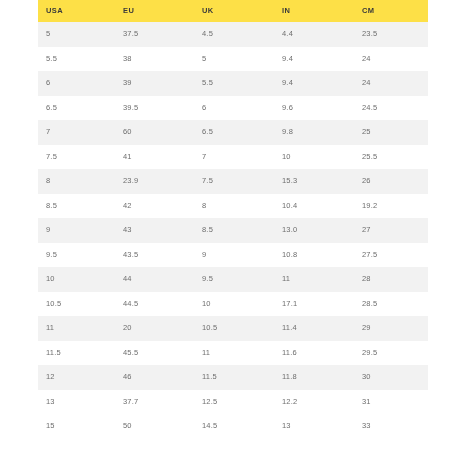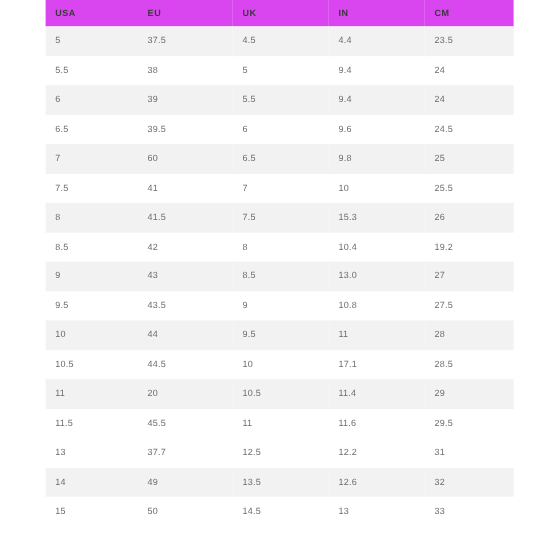--- a/index.html
+++ b/index.html
@@ -49,21 +49,21 @@
 
   table.size-table th {
     text-align: left;
     font-size: 7.5px;
     font-weight: bold;
     color: #3a3a3a;
     letter-spacing: 0.45px;
     padding: 0 0 0 8px;
     height: 22px;
     line-height: 22px;
-    background: #d946ef;
+    background: #fde047;
     vertical-align: middle;
     white-space: nowrap;
   }
 
   table.size-table td {
     text-align: left;
     font-size: 7.5px;
     font-weight: normal;
     color: #6d6d6d;
     letter-spacing: 0.2px;
@@ -141,21 +141,21 @@
           </tr>
           <tr class="row-even">
             <td>7.5</td>
             <td>41</td>
             <td>7</td>
             <td>10</td>
             <td>25.5</td>
           </tr>
           <tr class="row-odd">
             <td>8</td>
-            <td>41.5</td>
+            <td>23.9</td>
             <td>7.5</td>
             <td>15.3</td>
             <td>26</td>
           </tr>
           <tr class="row-even">
             <td>8.5</td>
             <td>42</td>
             <td>8</td>
             <td>10.4</td>
             <td>19.2</td>
@@ -195,34 +195,34 @@
             <td>11.4</td>
             <td>29</td>
           </tr>
           <tr class="row-even">
             <td>11.5</td>
             <td>45.5</td>
             <td>11</td>
             <td>11.6</td>
             <td>29.5</td>
           </tr>
+          <tr class="row-odd">
+            <td>12</td>
+            <td>46</td>
+            <td>11.5</td>
+            <td>11.8</td>
+            <td>30</td>
+          </tr>
           <tr class="row-even">
             <td>13</td>
             <td>37.7</td>
             <td>12.5</td>
             <td>12.2</td>
             <td>31</td>
           </tr>
-          <tr class="row-odd">
-            <td>14</td>
-            <td>49</td>
-            <td>13.5</td>
-            <td>12.6</td>
-            <td>32</td>
-          </tr>
           <tr class="row-even">
             <td>15</td>
             <td>50</td>
             <td>14.5</td>
             <td>13</td>
             <td>33</td>
           </tr>
         </tbody>
     </table>
   </div>

